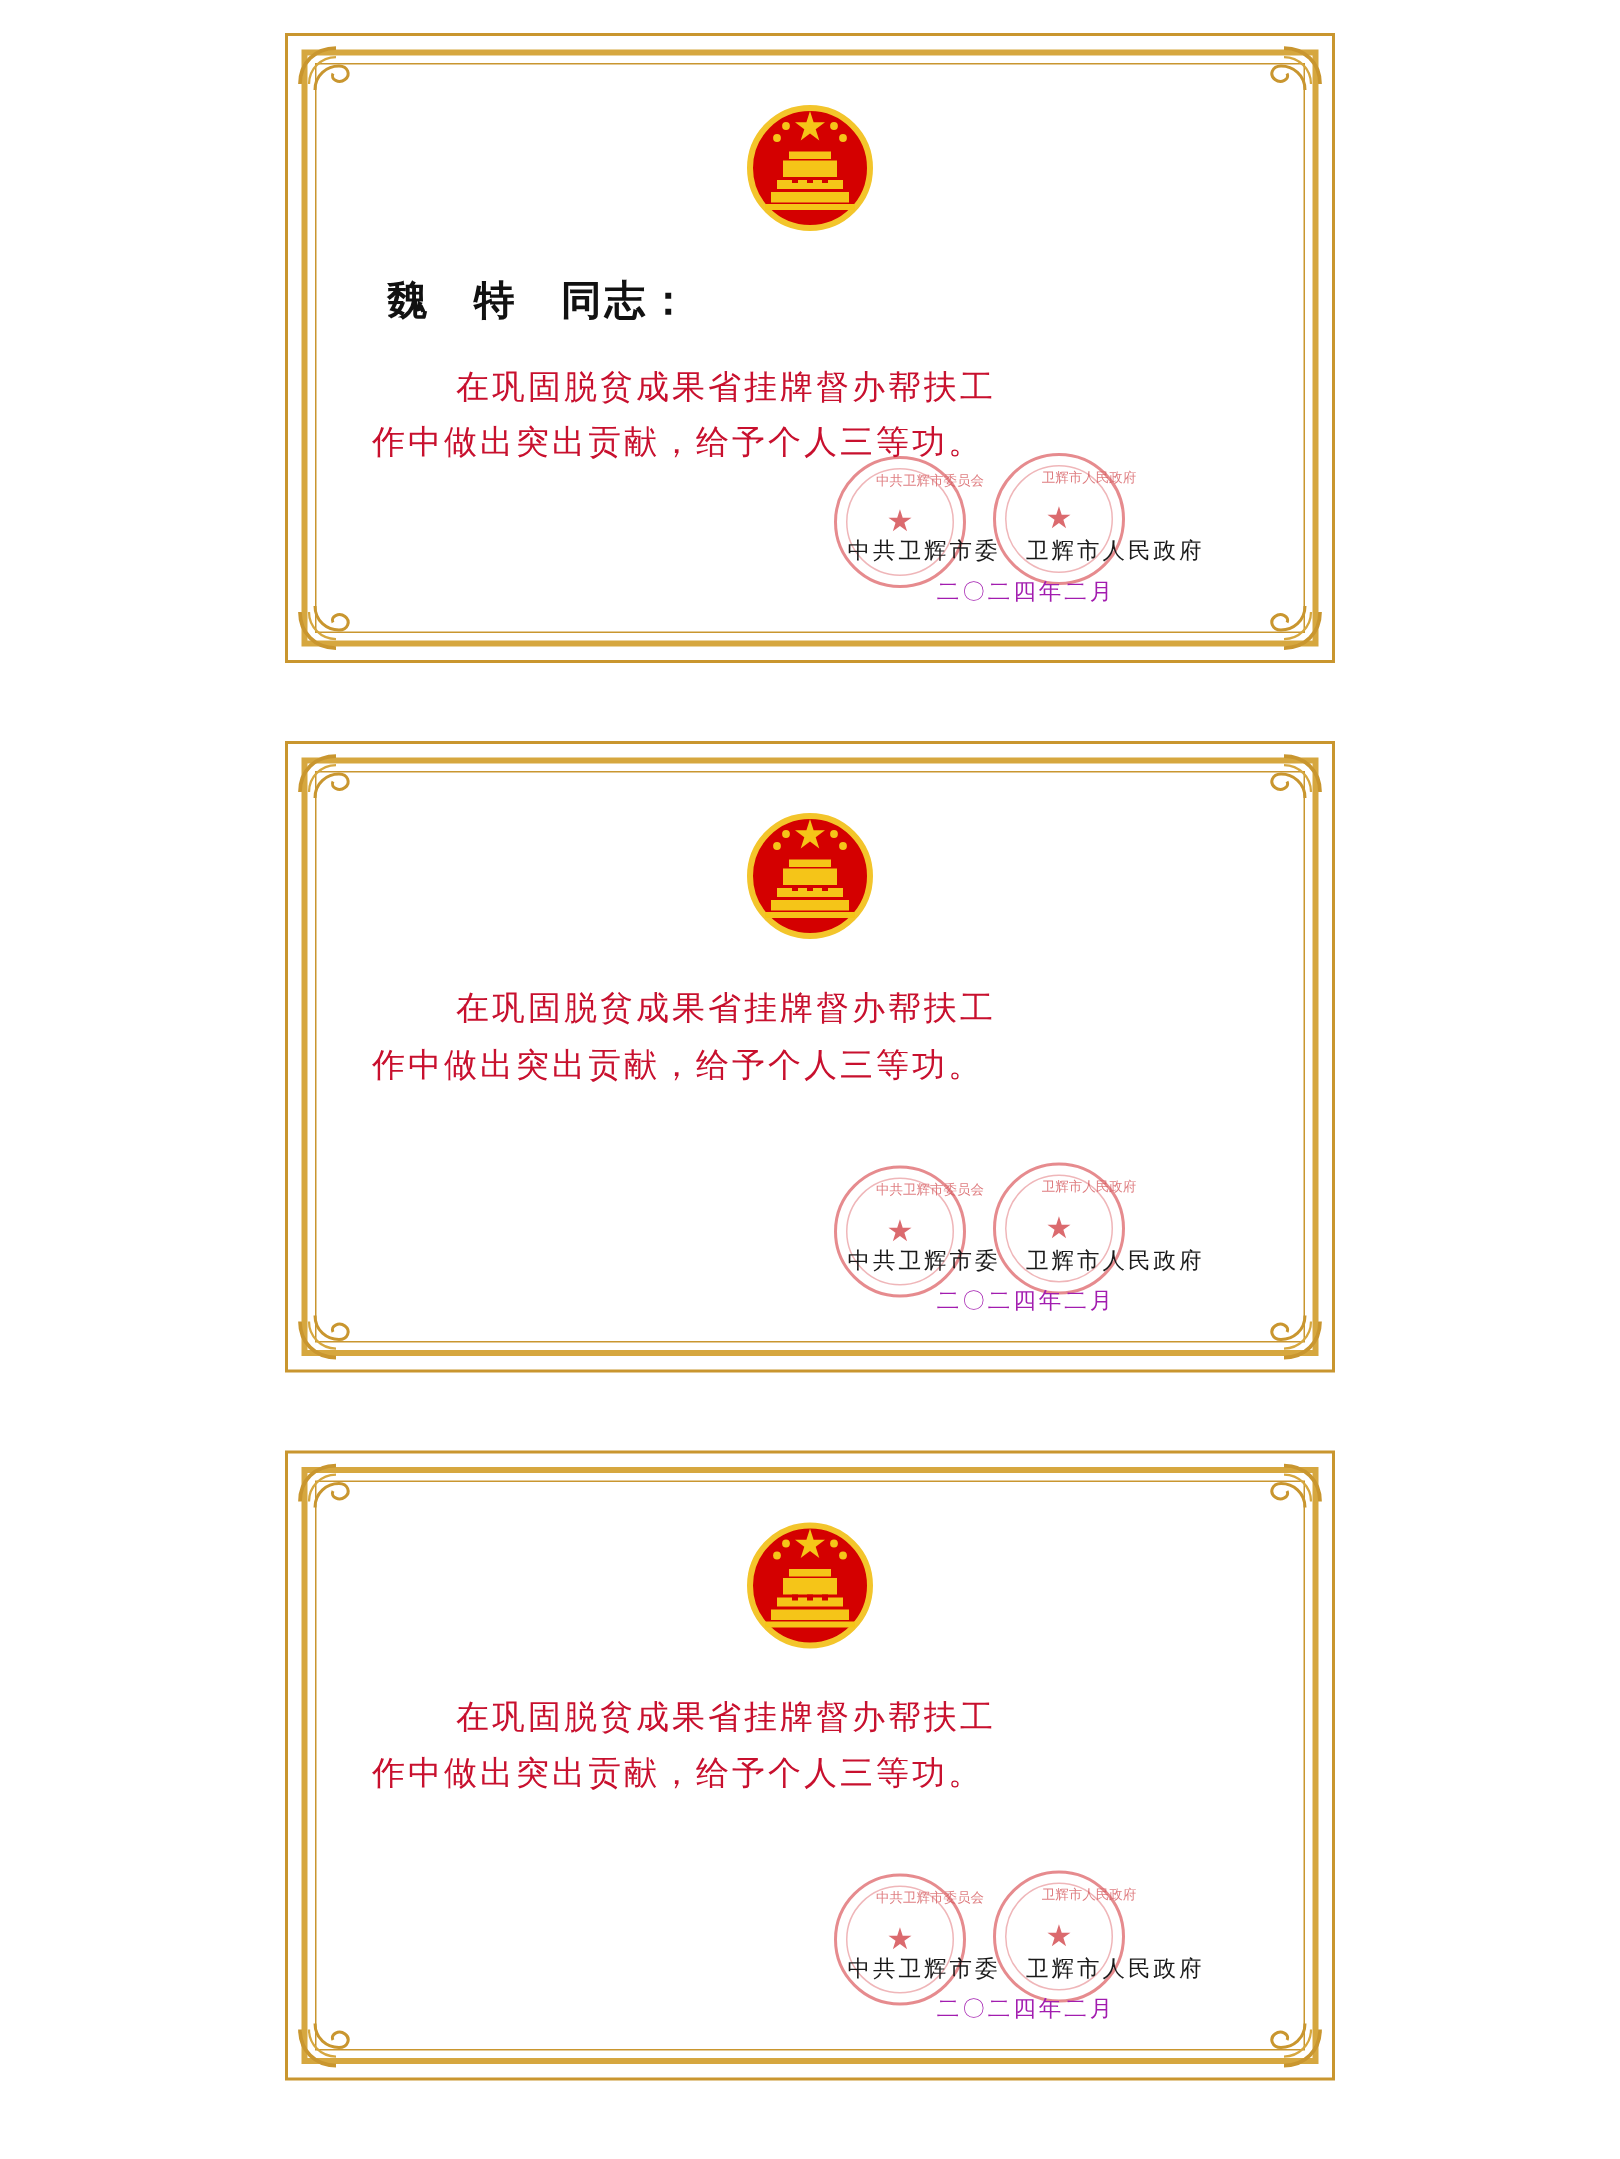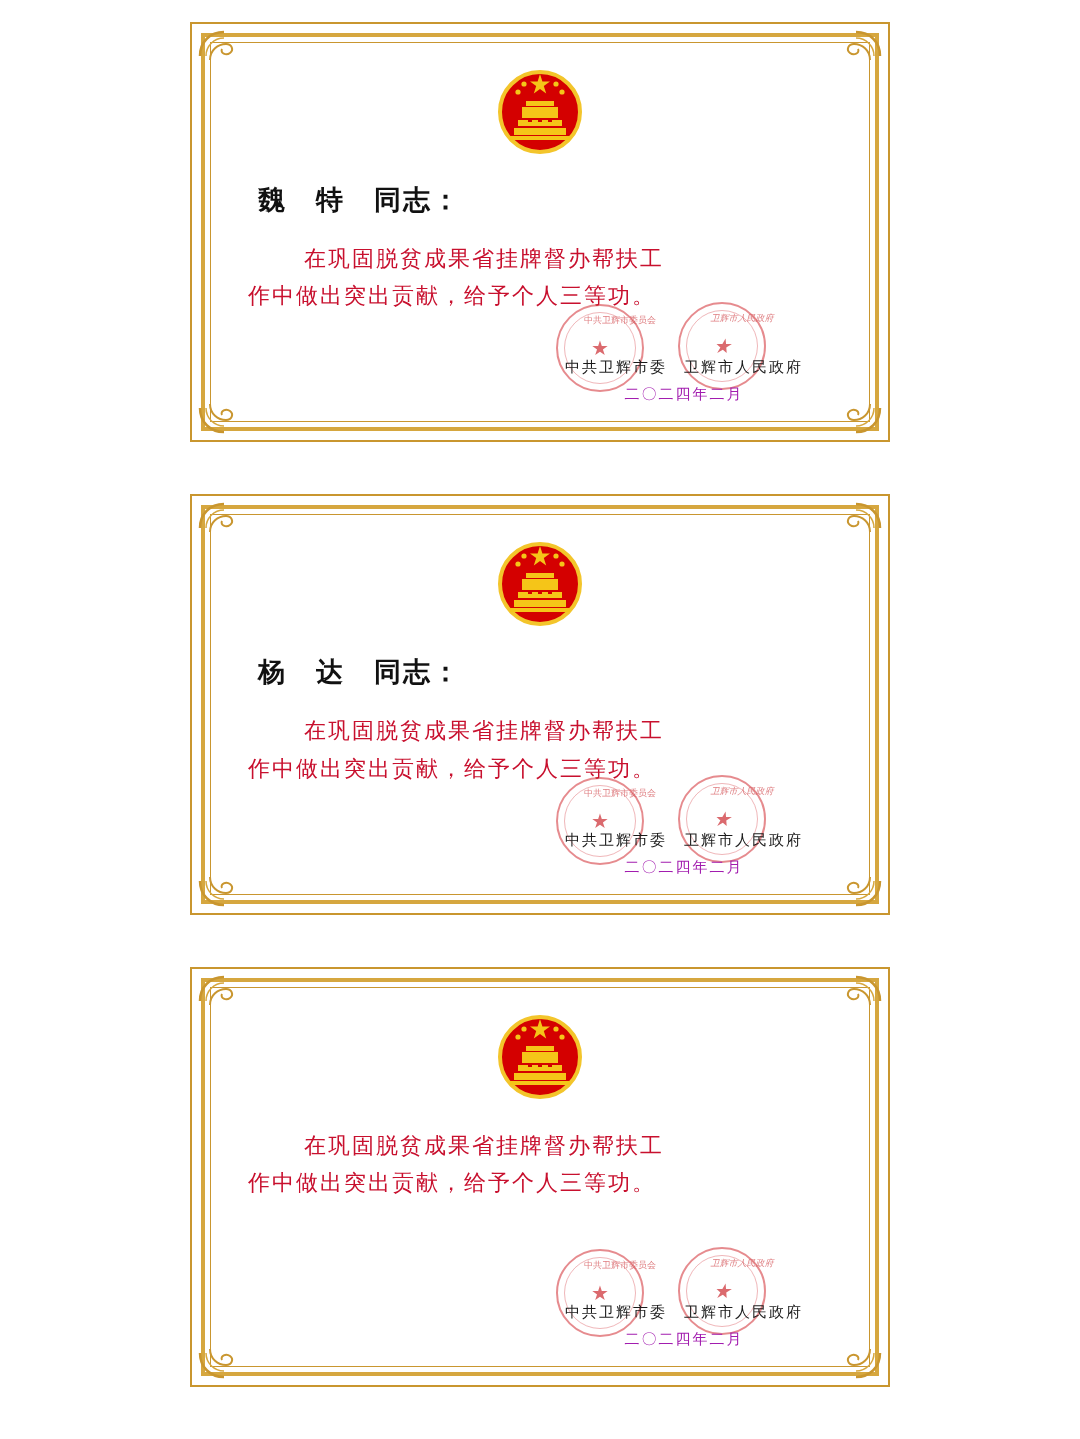--- a/index.html
+++ b/index.html
@@ -134,23 +134,22 @@
     align-items: center;
     justify-content: center;
   }
   .seal-left {
     width: 84px; height: 84px;
     left: 22px;
     bottom: 12px;
   }
   .seal-right {
     width: 84px; height: 84px;
-    left: 144px;
+    left: 128px;
     bottom: 14px;
-    font-style: italic;
   }
   .seal-star {
     position: absolute;
     color: rgba(198, 26, 32, 0.9);
     font-size: 20px;
     line-height: 1;
   }
   .seal-ring {
     position: absolute;
     left: 6px; top: 6px; right: 6px; bottom: 6px;
@@ -279,21 +278,20 @@
         <rect x="34" y="47" width="36" height="11" fill="#f5c518"></rect>
         <rect x="38" y="41" width="28" height="5" fill="#f5c518"></rect>
         <rect x="40" y="58" width="4" height="4" fill="#d40000"></rect>
         <rect x="50" y="58" width="4" height="4" fill="#d40000"></rect>
         <rect x="60" y="58" width="4" height="4" fill="#d40000"></rect>
         <rect x="22" y="76" width="60" height="4" fill="#f5c518"></rect>
       </svg>
     </div>
 
     <div class="body-area">
-      <div class="salutation">杨　达　同志：</div>
       <div class="citation">
         <span class="indent"></span><span>在巩固脱贫成果省挂牌督办帮扶工</span><br>
         <span>作中做出突出贡献，给予个人三等功。</span>
       </div>
     </div>
 
     <div class="signature-block">
       <div class="seal seal-left">
         <div class="seal-ring"></div>
         <div class="seal-arc-top">中共卫辉市委员会</div>

